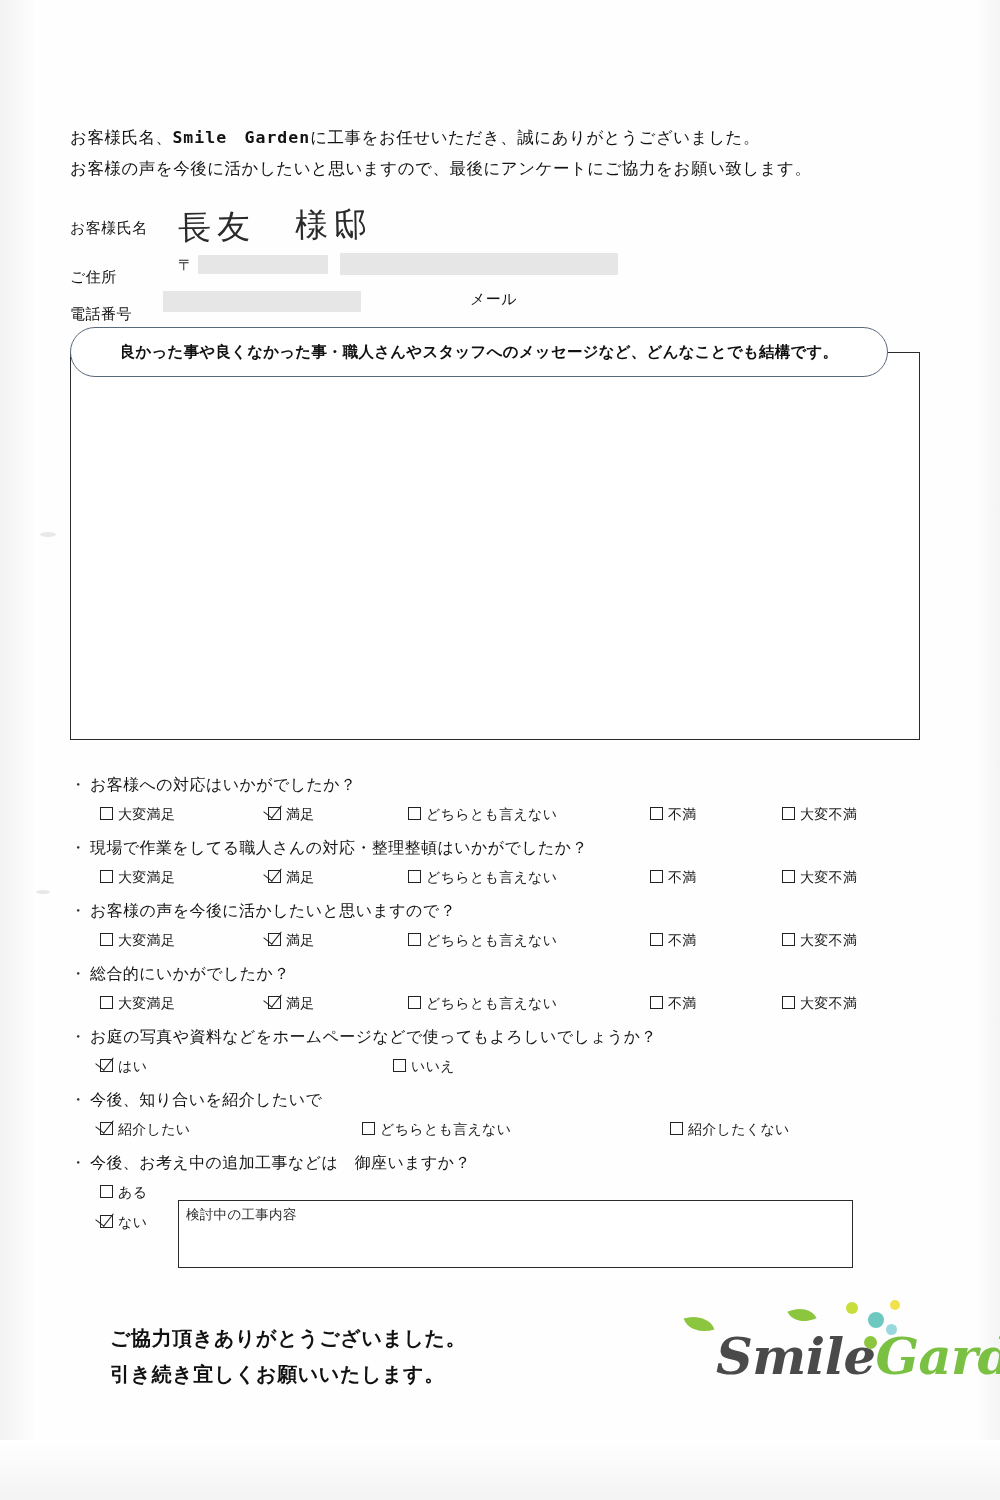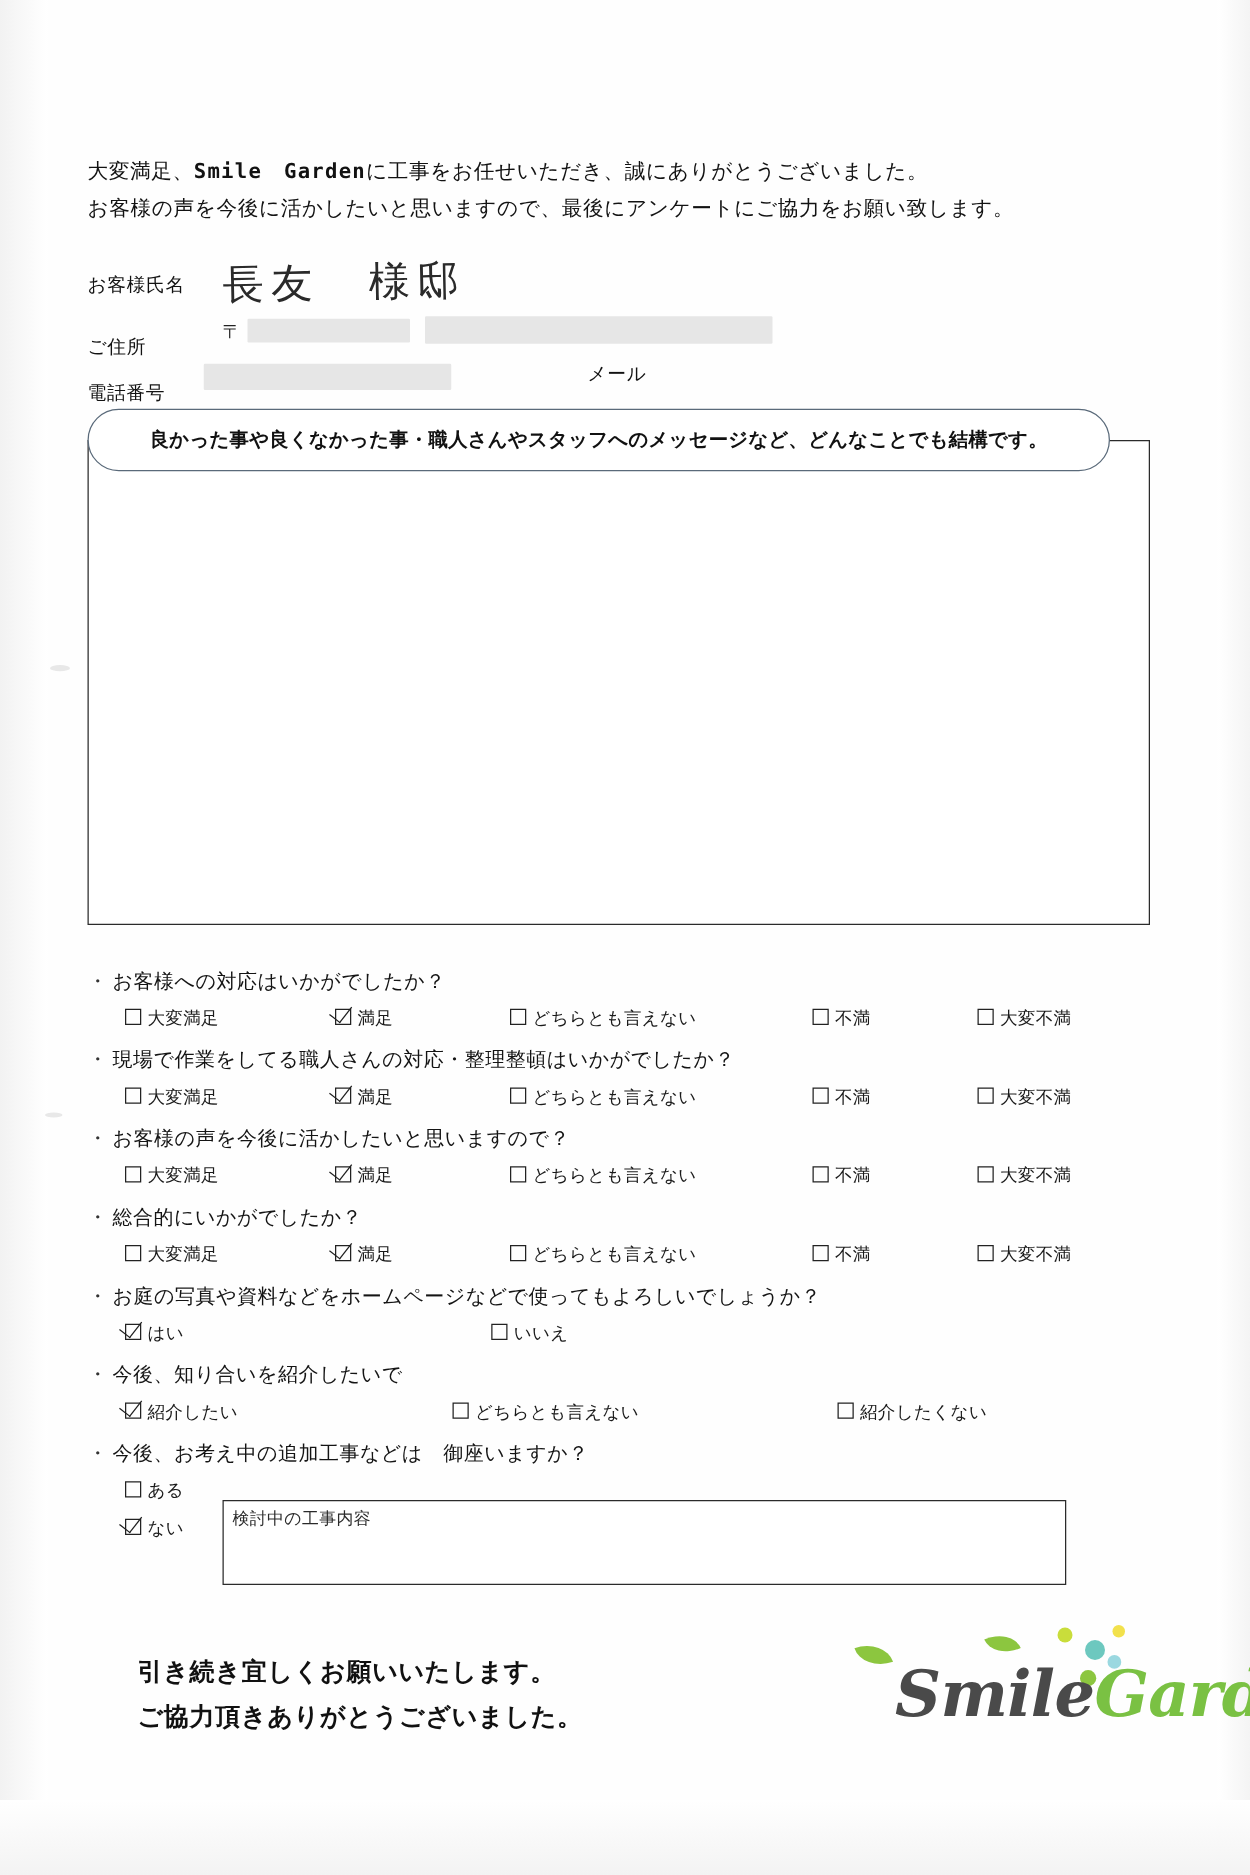--- a/index.html
+++ b/index.html
@@ -253,21 +253,21 @@
 <div class="page">
 
   <div class="scan-edge-left"></div>
   <div class="scan-edge-right"></div>
   <div class="scan-edge-bottom"></div>
   <div class="scan-mark" style="left:40px;top:532px;width:16px;height:5px;"></div>
   <div class="scan-mark" style="left:36px;top:890px;width:14px;height:4px;"></div>
 
   <div class="intro">
     <div>
-      <span>大変満足、</span><span class="brandname">Smile　Garden</span><span>に工事をお任せいただき、誠にありがとうございました。</span>
+      <span>お客様氏名、</span><span class="brandname">Smile　Garden</span><span>に工事をお任せいただき、誠にありがとうございました。</span>
     </div>
     <div>お客様の声を今後に活かしたいと思いますので、最後にアンケートにご協力をお願い致します。</div>
   </div>
 
   <div class="field-row lbl-name">お客様氏名</div>
   <div class="hand-name">長友　様邸</div>
 
   <div class="field-row lbl-addr">ご住所</div>
   <div class="postal-mark">〒</div>
   <div class="redact r1"></div>
@@ -352,22 +352,22 @@
         <div class="opt" style="left:30px; top:30px;"><span class="box checked"></span><span>ない</span></div>
       </div>
     </div>
 
   </div>
 
   <div class="addl-box"></div>
   <div class="addl-placeholder">検討中の工事内容</div>
 
   <div class="thanks">
+    <div>ご協力頂きありがとうございました。</div>
     <div>引き続き宜しくお願いいたします。</div>
-    <div>ご協力頂きありがとうございました。</div>
   </div>
 
   <div class="logo">
     <div class="leaf" style="left:18px; top:16px; width:26px; height:20px; transform:rotate(-18deg);"></div>
     <div class="leaf" style="left:122px; top:8px; width:24px; height:18px; transform:rotate(-24deg);"></div>
     <div class="dot" style="left:178px; top:4px; width:12px; height:12px; background:#c9dd3b;"></div>
     <div class="dot" style="left:200px; top:14px; width:16px; height:16px; background:#6dc8bf;"></div>
     <div class="dot" style="left:222px; top:2px; width:10px; height:10px; background:#f2e14c;"></div>
     <div class="dot" style="left:196px; top:38px; width:13px; height:13px; background:#8cc63f;"></div>
     <div class="dot" style="left:218px; top:26px; width:11px; height:11px; background:#9ad8e0;"></div>

